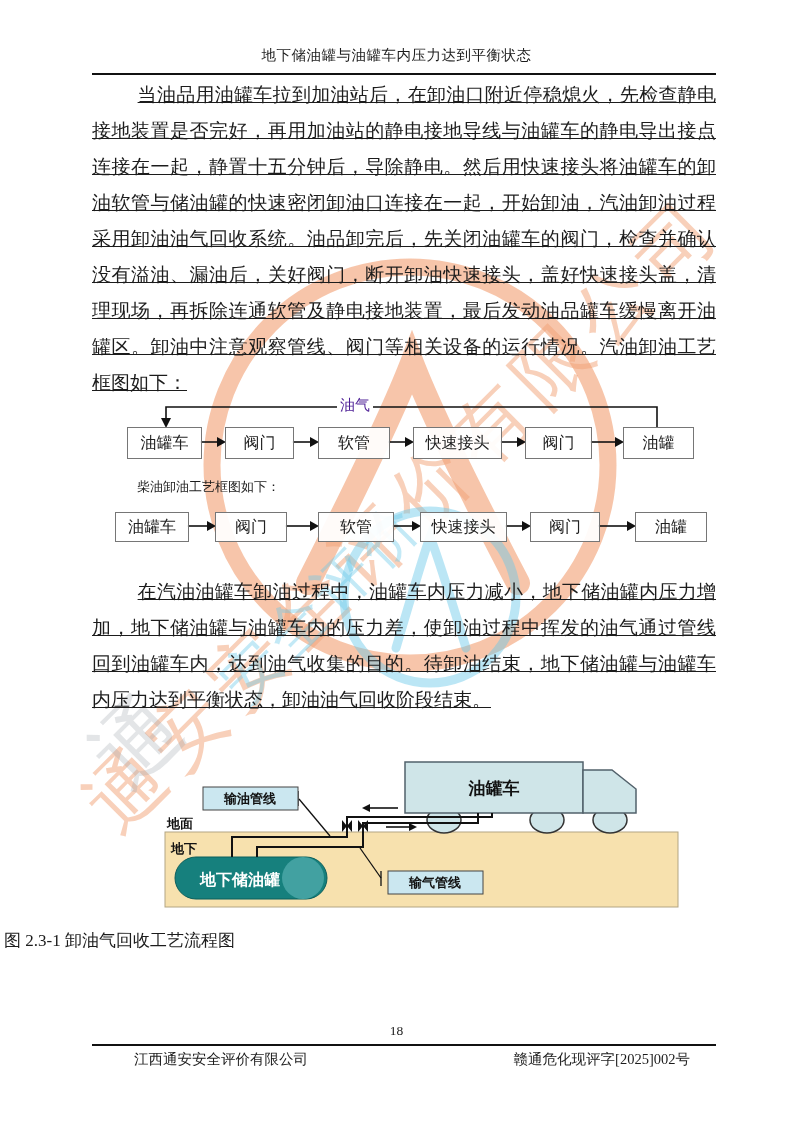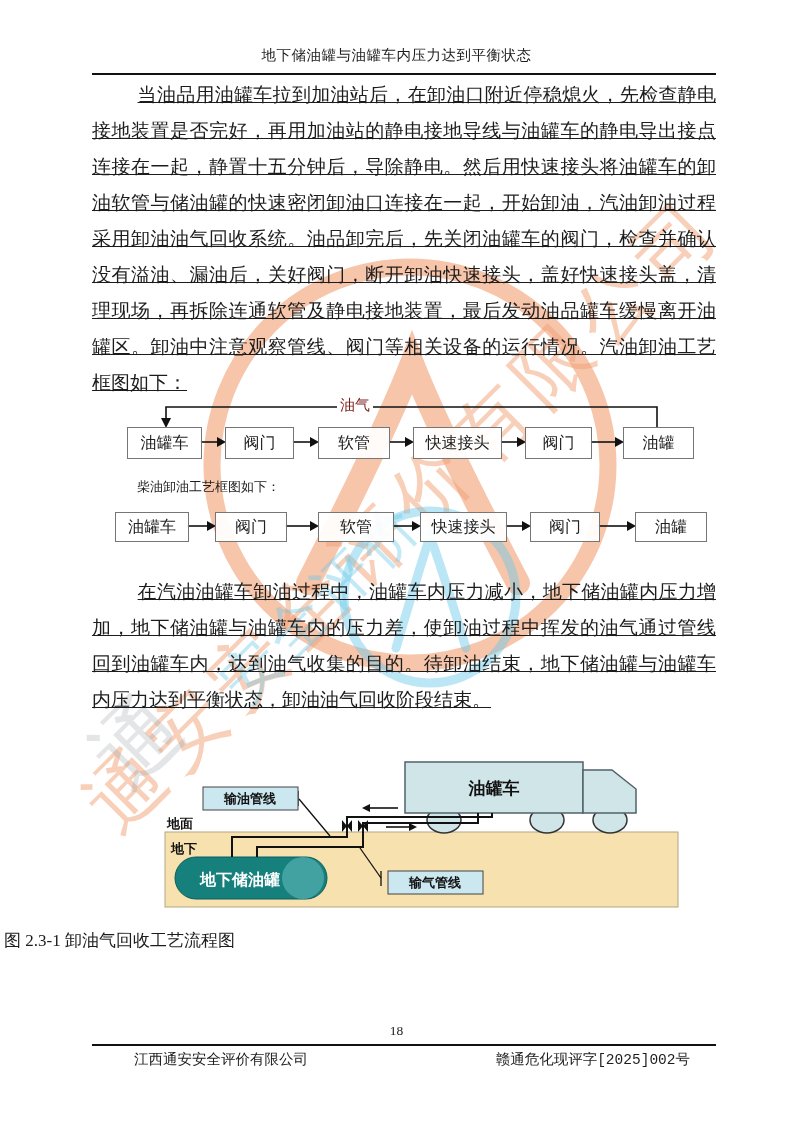--- a/index.html
+++ b/index.html
@@ -17,26 +17,26 @@
   .header-title{top:46px;left:0;width:100%;text-align:center;font-size:14.5px;letter-spacing:.5px;}
   .header-rule{top:73px;left:92px;width:624px;height:2px;background:#111;}
   .para{left:92px;width:624px;font-size:19px;line-height:36px;text-align:justify;text-decoration:underline;}
   .indent{text-indent:2.4em;}
   .lead{left:92px;width:624px;font-size:13px;line-height:28px;padding-left:45px;}
   .fbox{
     position:absolute;height:28px;display:flex;align-items:center;justify-content:center;
     border:1px solid #767676;background:rgba(255,255,255,0.93);
     font-size:16px;color:#222;z-index:3;
   }
-  .gas-label{font-size:15px;background:#fff;padding:0 3px;color:#7f1d1d;z-index:4;}
+  .gas-label{font-size:15px;background:#fff;padding:0 3px;color:#4c1d95;z-index:4;}
   .caption{top:929px;left:4px;width:100%;text-align:left;font-size:17px;}
   .pagenum{top:1023px;left:0;width:100%;text-align:center;font-size:13.5px;font-family:Liberation Serif, serif;}
   .footer-rule{top:1044px;left:92px;width:624px;height:2px;background:#111;}
   .footer-row{top:1050px;left:92px;width:624px;display:flex;justify-content:space-between;
-    font-size:14.5px;padding:0;box-sizing:border-box;font-family:Liberation Mono, monospace;}
+    font-size:14.5px;padding:0;box-sizing:border-box;}
   .footer-row .fl{padding-left:42px;}
   .footer-row .fr{padding-right:26px;}
   svg text{font-family:"Liberation Serif","DejaVu Serif",serif;}
 </style>
 </head>
 <body>
 
 <div class="page">
 
   <svg class="layer wm" viewBox="0 0 793 1122">

